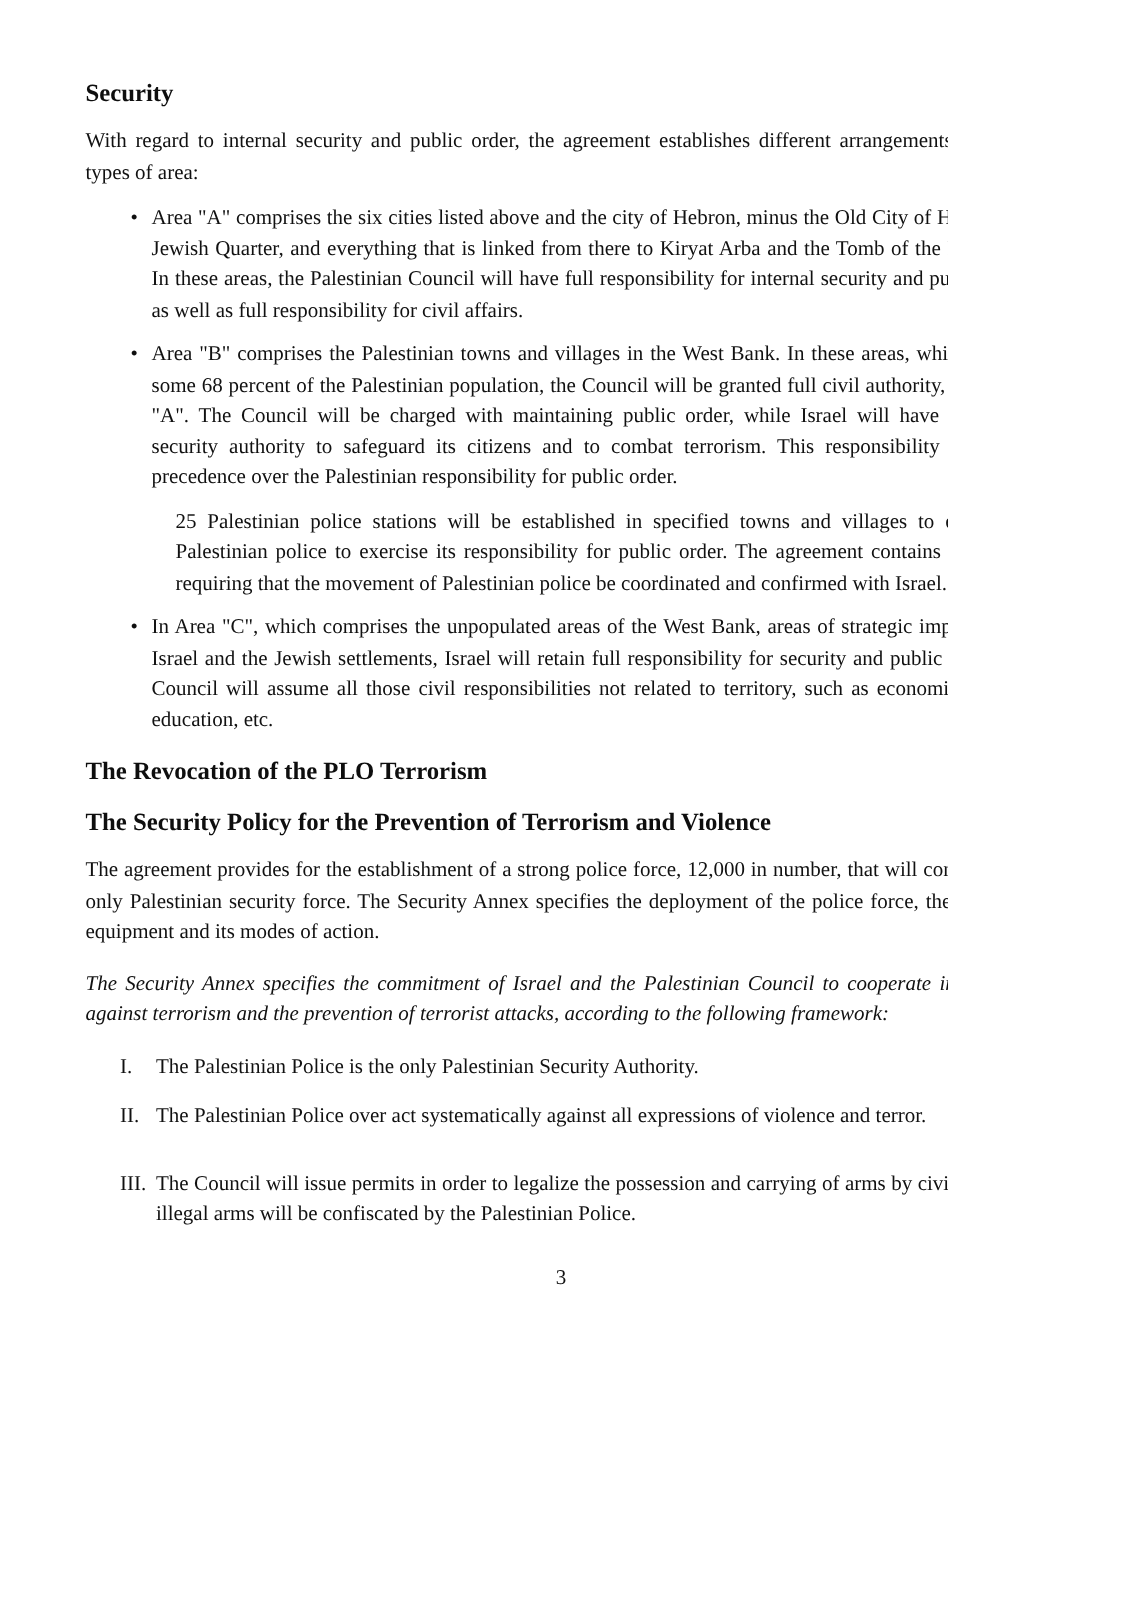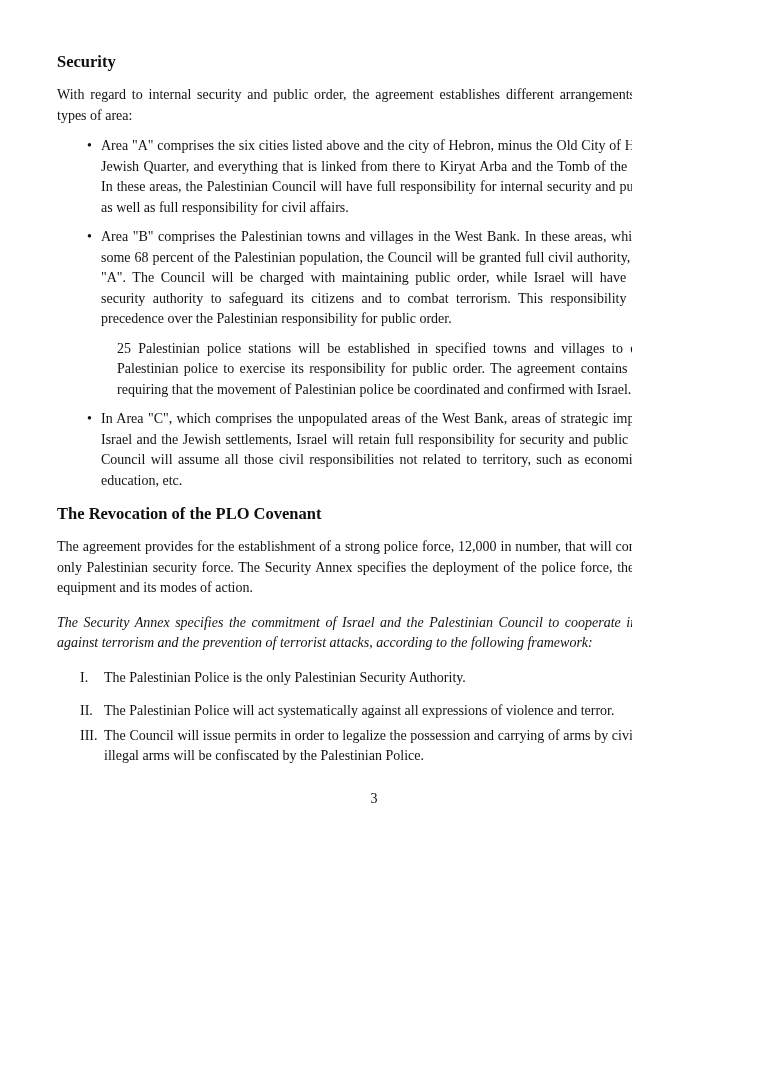--- a/index.html
+++ b/index.html
@@ -68,21 +68,21 @@
   }
   .policy-para2 {
     margin-bottom: 10px;
     font-style: italic;
   }
   .roman-item {
     display: flex;
     margin: 0 0 13px 23px;
   }
   .roman-item.second {
-    margin-bottom: 4px;
+    margin-bottom: 24px;
   }
   .roman-item.third {
     margin-bottom: 0;
   }
   .roman-num {
     flex: none;
     width: 24px;
   }
   .roman-text {
     flex: 1;
@@ -119,36 +119,37 @@
       <div class="bullet-text">Area "B" comprises the Palestinian towns and villages in the West Bank. In these areas, which contain some 68 percent of the Palestinian population, the Council will be granted full civil authority, as in Area "A". The Council will be charged with maintaining public order, while Israel will have overriding security authority to safeguard its citizens and to combat terrorism. This responsibility shall take precedence over the Palestinian responsibility for public order.</div>
     </div>
 
     <div class="bullet-note">25 Palestinian police stations will be established in specified towns and villages to enable the Palestinian police to exercise its responsibility for public order. The agreement contains provisions requiring that the movement of Palestinian police be coordinated and confirmed with Israel.</div>
 
     <div class="bullet-item last">
       <span class="bullet-marker">•</span>
       <div class="bullet-text">In Area "C", which comprises the unpopulated areas of the West Bank, areas of strategic importance to Israel and the Jewish settlements, Israel will retain full responsibility for security and public order. The Council will assume all those civil responsibilities not related to territory, such as economics, health, education, etc.</div>
     </div>
 
-    <h2 class="sec-heading gap-top">The Revocation of the PLO Covenant</h2>
+    <h2 class="sec-heading gap-top">The Revocation of the PLO Terrorism</h2>
 
 
+    <h2 class="sec-heading">The Security Policy for the Prevention of Terrorism and Violence</h2>
 
     <p class="para policy-para1">The agreement provides for the establishment of a strong police force, 12,000 in number, that will constitute the only Palestinian security force. The Security Annex specifies the deployment of the police force, the approved equipment and its modes of action.</p>
 
     <p class="para policy-para2">The Security Annex specifies the commitment of Israel and the Palestinian Council to cooperate in the fight against terrorism and the prevention of terrorist attacks, according to the following framework:</p>
 
     <div class="roman-item">
       <span class="roman-num">I.</span>
       <div class="roman-text">The Palestinian Police is the only Palestinian Security Authority.</div>
     </div>
 
     <div class="roman-item second">
       <span class="roman-num">II.</span>
-      <div class="roman-text">The Palestinian Police will act systematically against all expressions of violence and terror.</div>
+      <div class="roman-text">The Palestinian Police over act systematically against all expressions of violence and terror.</div>
     </div>
 
     <div class="roman-item third">
       <span class="roman-num">III.</span>
       <div class="roman-text wide">The Council will issue permits in order to legalize the possession and carrying of arms by civilians; any illegal arms will be confiscated by the Palestinian Police.</div>
     </div>
 
     <div class="page-number">3</div>
 
   </div>

